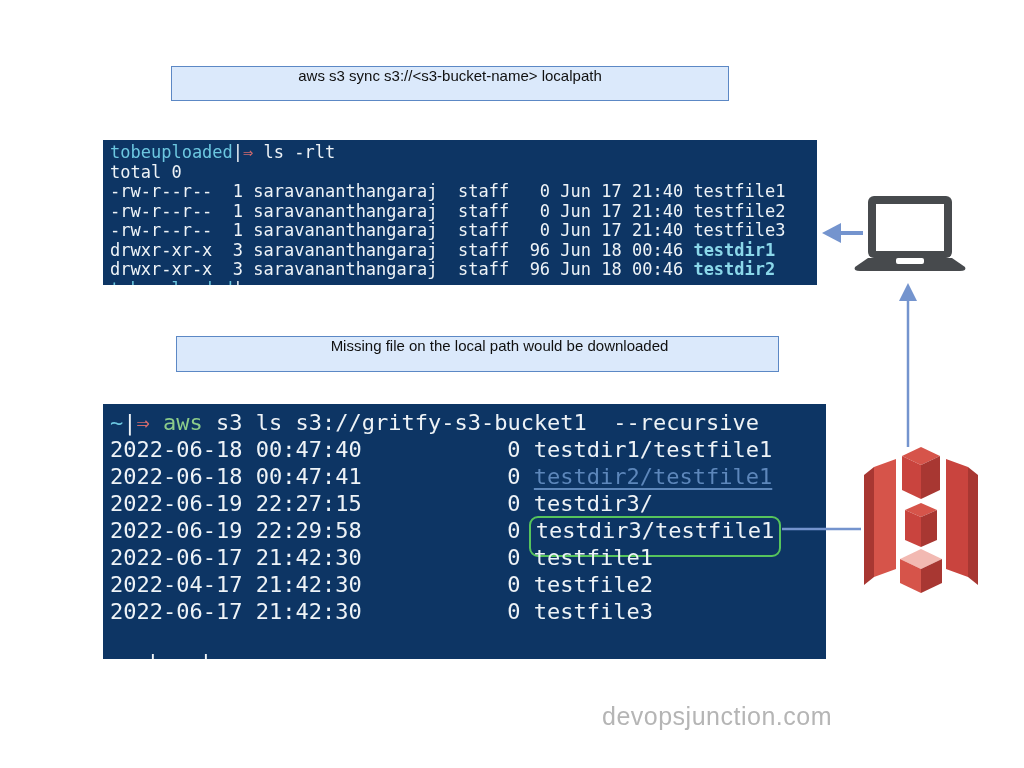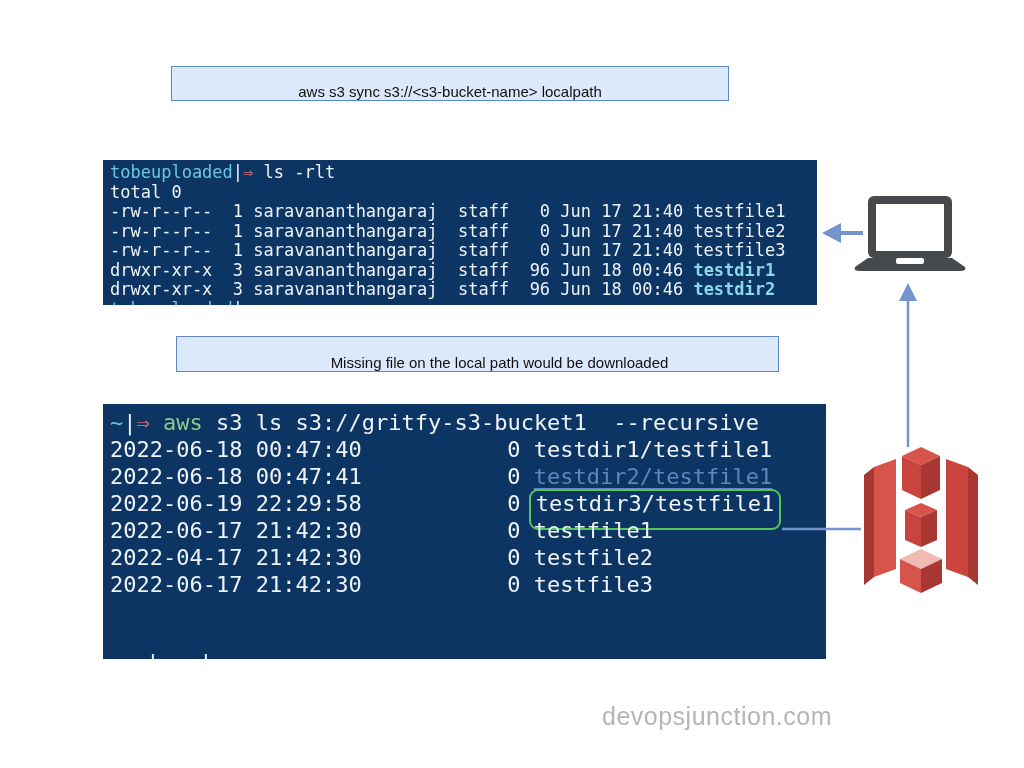--- a/index.html
+++ b/index.html
@@ -2,29 +2,29 @@
 <html style="--terminal-background: #0d3564; --terminal-text: #eef3f7; --prompt-cyan: #6cc7e0; --prompt-arrow-red: #cf6a6e; --command-green: #8ccc8a; --directory-cyan: #8bd8ea; --muted-link-blue: #5d87bb; --highlight-green: #56c45c; --connector-blue: #7494ce; --label-box-background: #dbe9fb; --label-box-border: #5c88c5; --laptop-gray: #474a4d; --s3-red: #d6544a; --s3-red-mid: #c9443e; --s3-red-dark: #a83732; --s3-red-light: #f2b9b2; --watermark-gray: #b5b5b5;"><head>
 <meta charset="utf-8">
 <style>
   html,body{margin:0;padding:0;background:#fff;}
   .canvas{position:relative;width:1024px;height:768px;background:#fff;overflow:hidden;
           font-family:"Liberation Sans",sans-serif;}
 
   
   .label-box{position:absolute;background:var(--label-box-background);
              border:1.5px solid var(--label-box-border);
-             display:flex;align-items:flex-end;justify-content:center;
+             display:flex;align-items:flex-start;justify-content:center;
              font-size:15px;color:#101010;}
   .label-box.top{left:171px;top:66px;width:556px;height:33px;}
   .label-box.mid{left:176px;top:336px;width:557px;height:34px;padding-left:44px;}
 
   
   .terminal{position:absolute;background:var(--terminal-background);overflow:hidden;
             font-family:"DejaVu Sans Mono",monospace;}
-  .terminal.t1{left:103px;top:160px;width:714px;height:145px;
+  .terminal.t1{left:103px;top:140px;width:714px;height:145px;
                font-size:17px;line-height:19.5px;padding:3px 0 0 7px;box-sizing:border-box;}
   .terminal.t2{left:103px;top:404px;width:723px;height:255px;
                font-size:22px;line-height:27px;padding:5px 0 0 7px;box-sizing:border-box;}
   .trow{white-space:pre;}
   .seg.white{color:var(--terminal-text);}
   .seg.cyan{color:var(--prompt-cyan);}
   .seg.red{color:var(--prompt-arrow-red);}
   .seg.green{color:var(--command-green);}
   .seg.cyan-bold{color:var(--directory-cyan);font-weight:bold;}
   .seg.steel-underline{color:var(--muted-link-blue);text-decoration:underline;text-underline-offset:4px;}
@@ -76,20 +76,21 @@
   </div>
 
   <div class="strip s2">
     
   </div>
 
   <div class="terminal t2">
     <div class="trow"><span class="seg cyan">~</span><span class="seg white">|</span><span class="seg red">⇒</span><span class="seg white"> </span><span class="seg green">aws</span><span class="seg white"> s3 ls s3://gritfy-s3-bucket1  --recursive</span></div>
       <div class="trow"><span class="seg white">2022-06-18 00:47:40           0 testdir1/testfile1</span></div>
       <div class="trow"><span class="seg white">2022-06-18 00:47:41           0 </span><span class="seg steel-underline">testdir2/testfile1</span></div>
+      <div class="trow"><span class="seg white">2022-06-19 22:27:15           0 testdir3/</span></div>
       <div class="trow"><span class="seg white">2022-06-19 22:29:58           0 </span><span class="seg green-box">testdir3/testfile1</span></div>
       <div class="trow"><span class="seg white">2022-06-17 21:42:30           0 testfile1</span></div>
       <div class="trow"><span class="seg white">2022-04-17 21:42:30           0 testfile2</span></div>
       <div class="trow"><span class="seg white">2022-06-17 21:42:30           0 testfile3</span></div>
       <div class="t2frag"> |   |</div>
   </div>
 
   <svg class="laptop-svg" width="160" height="95" viewBox="0 0 160 95">
     <rect x="48" y="6" width="84" height="62" rx="6" style="fill:var(--laptop-gray)"></rect>
     <rect x="56" y="14" width="68" height="47" fill="#ffffff"></rect>

